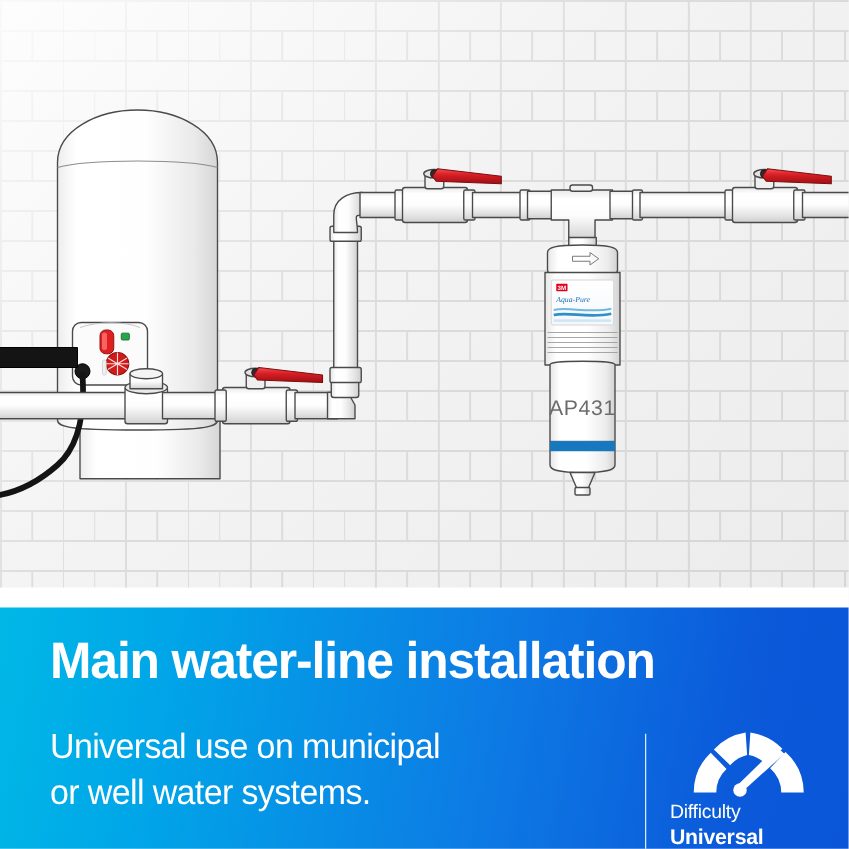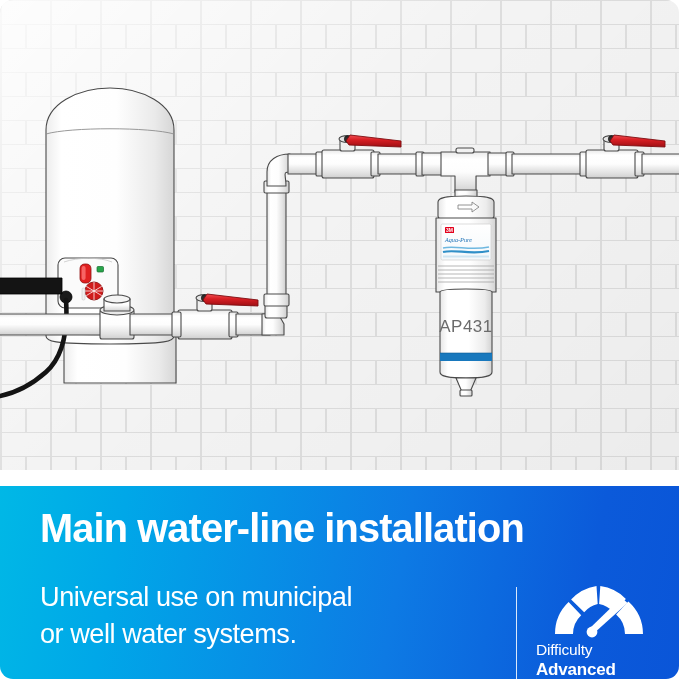--- a/index.html
+++ b/index.html
@@ -2,21 +2,21 @@
 <html><head>
 <meta charset="utf-8">
 <style>
   * { margin:0; padding:0; box-sizing:border-box; }
   html,body { width:679px; height:679px; }
   body {
     font-family:"Liberation Sans", sans-serif;
     background:#ffffff;
     overflow:hidden;
   }
-  #stage { position:relative; width:679px; height:679px; overflow:hidden;border-radius:13px; }
+  #stage { position:relative; width:679px; height:679px; overflow:hidden; }
 
   
   #wall {
     position:absolute; left:0; top:0; width:679px; height:470px;
     background-color:#f3f3f3;
     background-image:
       
       repeating-linear-gradient(to bottom,
         #dcdcdc 0px, #dcdcdc 1.5px,
         rgba(0,0,0,0) 1.5px, rgba(0,0,0,0) 24px),
@@ -325,19 +325,19 @@
             <path d="M4 52 A44 44 0 0 1 17.6 20.1 L30.2 33.2 A26 26 0 0 0 22 52 Z"></path>
             <path d="M20.1 17.6 A44 44 0 0 1 45.5 4.05 L46.7 22.0 A26 26 0 0 0 33.2 30.2 Z"></path>
             <path d="M49.3 4.07 A44 44 0 0 1 74.9 16.9 L62.0 29.7 A26 26 0 0 0 48.1 22.0 Z"></path>
             <path d="M77.4 19.6 A44 44 0 0 1 92 52 L74 52 A26 26 0 0 0 65.1 32.5 Z"></path>
           </g>
 
           <path d="M41.5 52.5 L37.5 47.5 L70.5 15.5 L76.5 21.0 Z" fill="#ffffff"></path>
           <circle cx="41" cy="50" r="5.4" fill="#ffffff"></circle>
         </svg>
         <div class="b-difflabel">Difficulty</div>
-        <div class="b-diffval">Advanced</div>
+        <div class="b-diffval">Universal</div>
       </div>
 
     </div>
   </div>
 
 </div>
 
 </body></html>

